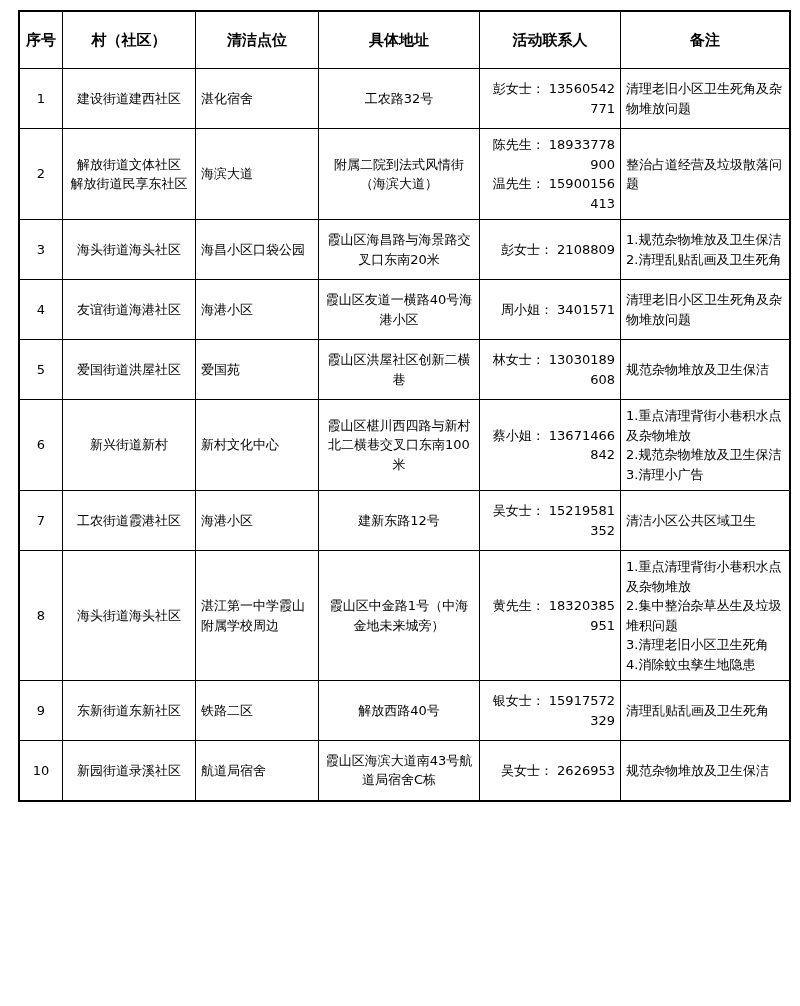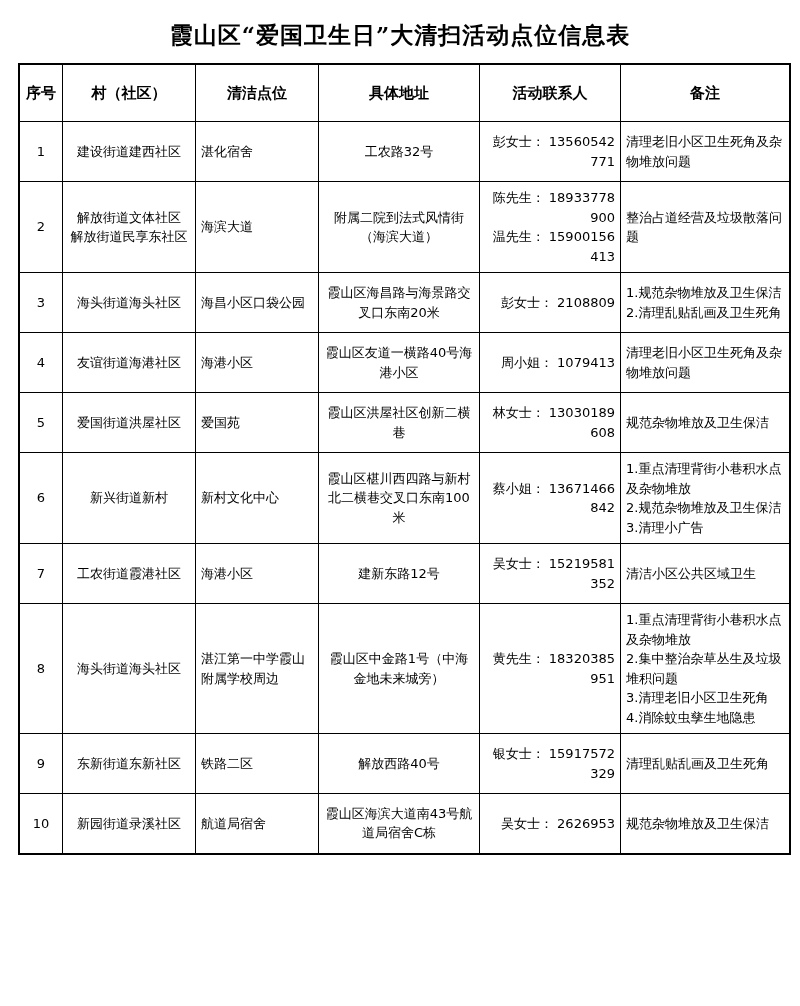--- a/index.html
+++ b/index.html
@@ -58,21 +58,20 @@
 
   td.c-note { text-align: left; }
   .multiline { white-space: pre-line; }
   tbody tr { height: 60px; }
 </style>
 </head>
 <body>
 
 <div class="page">
 
-  <div class="doc-title">霞山区“爱国卫生日”大清扫活动点位信息表</div>
 
   <table class="info-table">
     <thead>
       <tr>
         <th class="c-idx">序号</th>
         <th class="c-vil">村（社区）</th>
         <th class="c-site">清洁点位</th>
         <th class="c-addr">具体地址</th>
         <th class="c-cont">活动联系人</th>
         <th class="c-note" style="text-align:center;">备注</th>
@@ -104,21 +103,21 @@
         <td class="c-addr multiline">霞山区海昌路与海景路交叉口东南20米</td>
         <td class="c-cont multiline">彭女士： 2108809</td>
         <td class="c-note multiline">1.规范杂物堆放及卫生保洁
 2.清理乱贴乱画及卫生死角</td>
       </tr>
       <tr>
         <td class="c-idx">4</td>
         <td class="c-vil multiline">友谊街道海港社区</td>
         <td class="c-site multiline">海港小区</td>
         <td class="c-addr multiline">霞山区友道一横路40号海港小区</td>
-        <td class="c-cont multiline">周小姐： 1079413</td>
+        <td class="c-cont multiline">周小姐： 3401571</td>
         <td class="c-note multiline">清理老旧小区卫生死角及杂物堆放问题</td>
       </tr>
       <tr>
         <td class="c-idx">5</td>
         <td class="c-vil multiline">爱国街道洪屋社区</td>
         <td class="c-site multiline">爱国苑</td>
         <td class="c-addr multiline">霞山区洪屋社区创新二横巷</td>
         <td class="c-cont multiline">林女士： 13030189608</td>
         <td class="c-note multiline">规范杂物堆放及卫生保洁</td>
       </tr>

